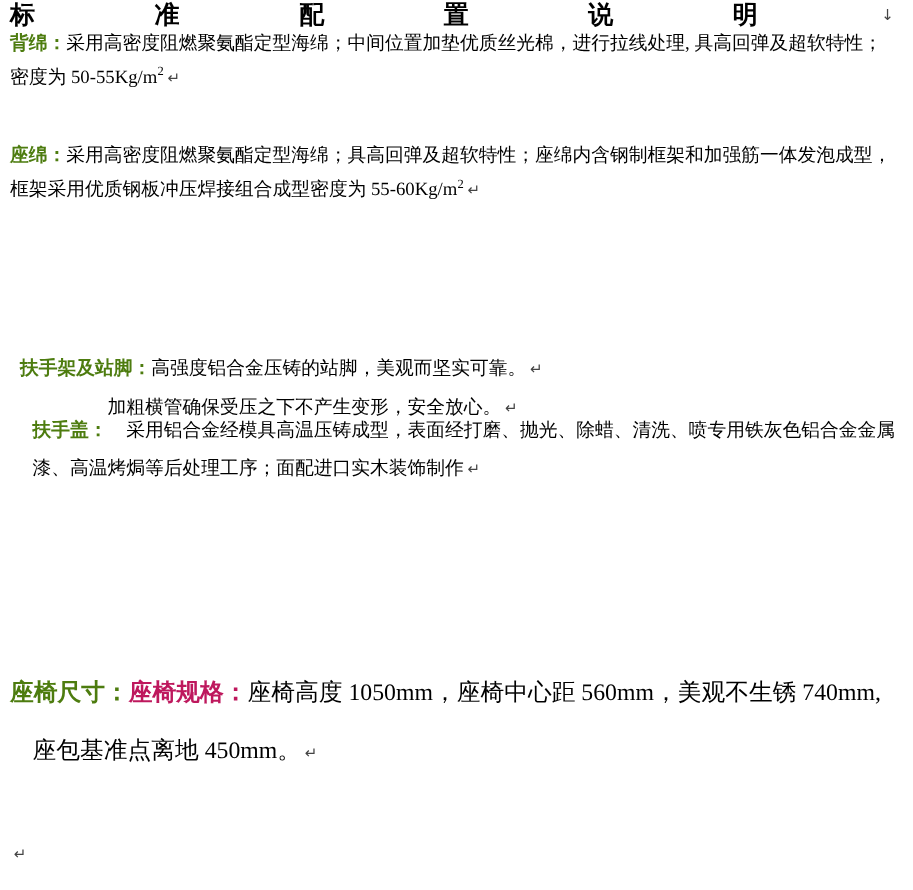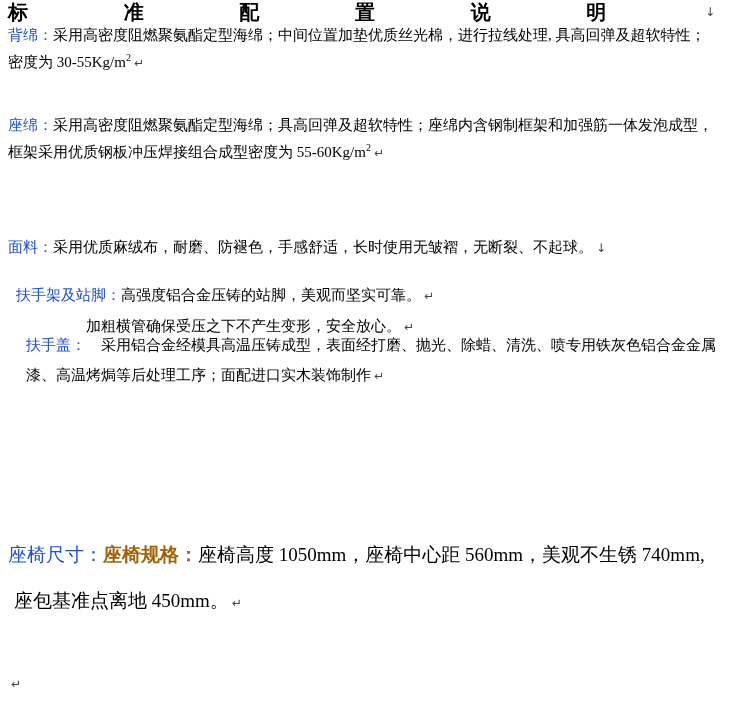--- a/index.html
+++ b/index.html
@@ -10,22 +10,22 @@
     color:#000000;
     overflow:hidden;
   }
   .page{position:relative;width:730px;height:712px;background:#ffffff;border-bottom:1px solid #e0e0e0;}
   .para{
     position:absolute;left:8px;width:716px;
     font-size:15px;line-height:27px;
     color:#000000;
     text-align:left;
   }
-  .label{color:#1d4ed8;font-weight:normal;text-align:center;}
-  .black-bold{color:#a16207;font-weight:bold;}
+  .label{color:#4d7c0f;font-weight:bold;text-align:center;}
+  .black-bold{color:#be185d;font-weight:bold;}
   .mk{
     color:#444444;
     font-family:"DejaVu Sans",sans-serif;
     font-size:12px;
     margin-left:3px;
   }
   sup.sp{font-size:10px;vertical-align:super;line-height:0;}
   .bullet{font-size:11px;vertical-align:2px;margin:0 20px 0 12px;}
   
   .title-row{
@@ -41,54 +41,51 @@
   .p-shell .l2{margin-left:47px;}
   .p-writing{top:178px;}
   .p-fabric{top:234px;}
   .p-armframe{top:282px;left:16px;}
   .p-armframe2{top:313px;left:86px;}
   .p-cover{top:330px;line-height:30px;margin-left:18px;}
   .p-return{top:417px;}
   .p-anchor{top:454px;}
   .p-crossbar{top:491px;}
   .p-seat{top:532px;font-size:19px;line-height:46px;}
-  .p-seat .l2{margin-left:6px;}
+  .p-seat .l2{margin-left:18px;}
   .p-number{top:624px;}
   .p-trailing{top:670px;}
 </style>
 </head>
 <body>
 
 <div class="page">
 
   <div class="title-row">
     <span>标</span>
     <span>准</span>
     <span>配</span>
     <span>置</span>
     <span>说</span>
     <span>明</span>
     <span class="mk">↓</span>
   </div>
 
   <div class="para p-beimian">
     <span class="label">背绵：</span><span>采用高密度阻燃聚氨酯定型海绵；中间位置加垫优质丝光棉，进行拉线处理, 具高回弹及超软特性；</span><br>
-    <span>密度为 30-55Kg/m</span><sup class="sp">2</sup><span class="mk">↵</span>
+    <span>密度为 50-55Kg/m</span><sup class="sp">2</sup><span class="mk">↵</span>
   </div>
 
   <div class="para p-zuomian">
     <span class="label">座绵：</span><span>采用高密度阻燃聚氨酯定型海绵；具高回弹及超软特性；座绵内含钢制框架和加强筋一体发泡成型，</span><br>
     <span>框架采用优质钢板冲压焊接组合成型密度为 55-60Kg/m</span><sup class="sp">2</sup><span class="mk">↵</span>
   </div>
 
 
 
-  <div class="para p-fabric">
-    <span class="label">面料：</span><span>采用优质麻绒布，耐磨、防褪色，手感舒适，长时使用无皱褶，无断裂、不起球。</span><span class="mk">↓</span>
-  </div>
 
   <div class="para p-armframe">
     <span class="label">扶手架及站脚：</span><span>高强度铝合金压铸的站脚，美观而坚实可靠。</span><span class="mk">↵</span>
   </div>
   <div class="para p-armframe2">
     <span>加粗横管确保受压之下不产生变形，安全放心。</span><span class="mk">↵</span>
   </div>
 
   <div class="para p-cover">
     <span class="label">扶手盖：</span><span>　采用铝合金经模具高温压铸成型，表面经打磨、抛光、除蜡、清洗、喷专用铁灰色铝合金金属</span><br>

